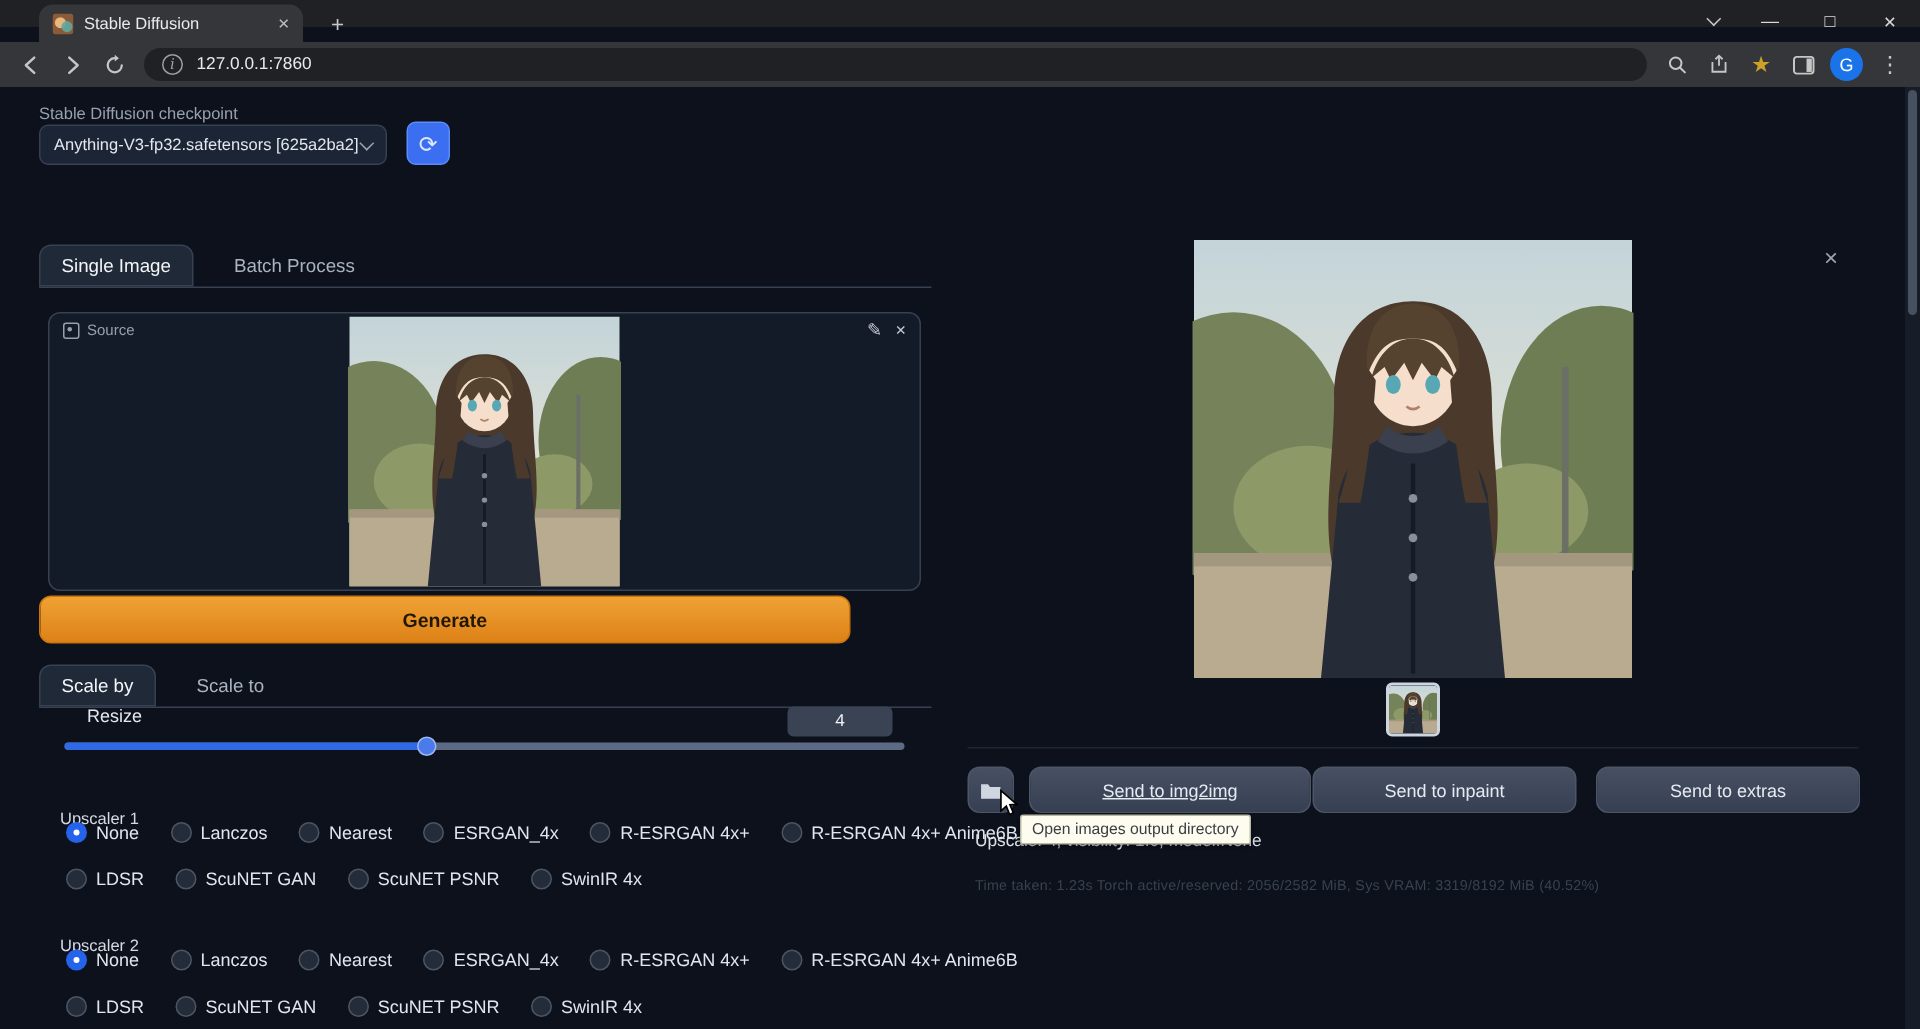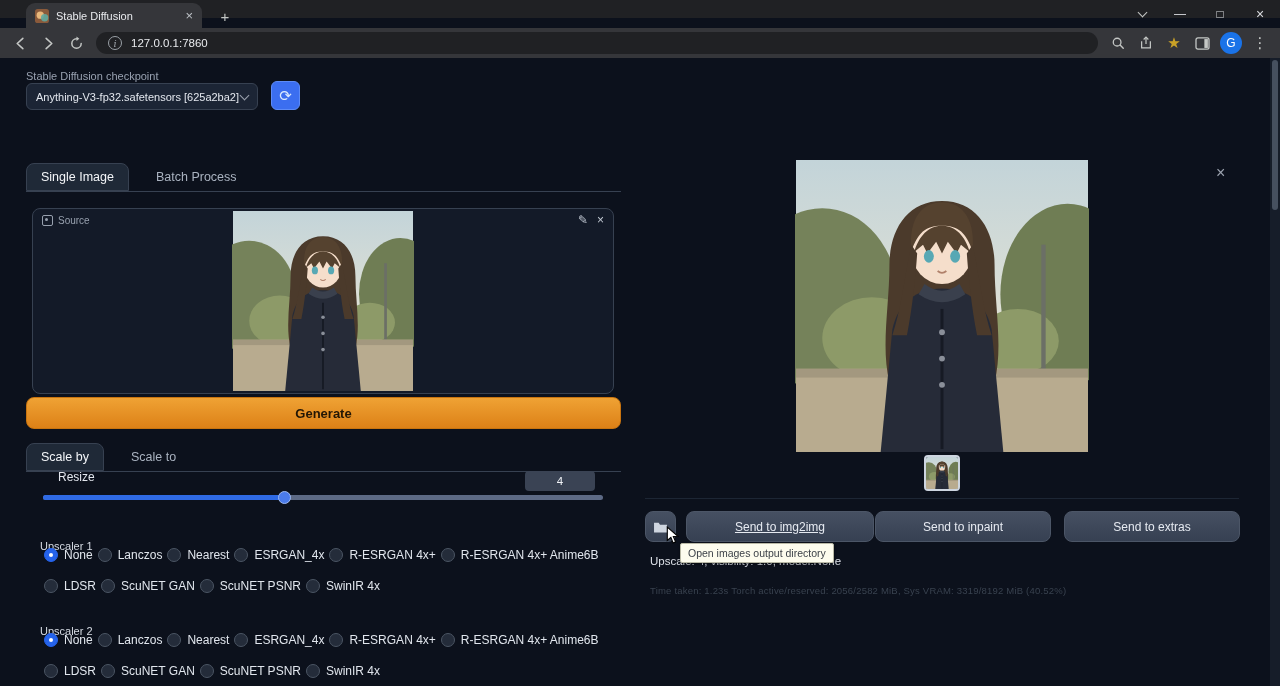--- a/index.html
+++ b/index.html
@@ -39,32 +39,32 @@
   .stab{padding:6px 14px;font-size:12.5px;color:#aab3c0;border:1px solid transparent;}
   .stab.active{background:#1f2937;border:1px solid #374151;border-radius:8px 8px 0 0;color:#f3f5f8;}
 
   .source-box{position:absolute;left:6px;top:36px;width:582px;height:186px;background:#131a28;border:1px solid #374151;border-radius:8px;box-sizing:border-box;margin-top:12px;}
   .source-head{position:absolute;left:9px;top:6px;display:flex;align-items:center;gap:5px;color:#97a0ae;font-size:10px;}
   .img-glyph{width:9px;height:9px;border:1px solid #97a0ae;border-radius:2px;position:relative;}
   .img-glyph::after{content:"";position:absolute;left:1.5px;top:1.5px;width:3px;height:3px;border-radius:50%;background:#97a0ae;}
   .source-tools{position:absolute;right:9px;top:4px;display:flex;gap:9px;color:#c3cad4;font-size:12px;}
   .source-img{position:absolute;left:199px;top:2px;width:182px;height:180px;}
 
-  .generate-btn{position:absolute;left:0;top:237px;width:595px;height:32px;border-radius:8px;background:linear-gradient(180deg,#efa234 0%,#dd8117 100%);display:flex;align-items:center;justify-content:center;color:#221605;font-size:13px;font-weight:700;border:1px solid #c9740f;box-sizing:border-box;}
+  .generate-btn{position:absolute;left:0;top:237px;width:541px;height:32px;border-radius:8px;background:linear-gradient(180deg,#efa234 0%,#dd8117 100%);display:flex;align-items:center;justify-content:center;color:#221605;font-size:13px;font-weight:700;border:1px solid #c9740f;box-sizing:border-box;}
 
   .scale-tabs{position:absolute;left:0;top:283px;width:595px;height:28px;border-bottom:1px solid #374151;display:flex;align-items:flex-end;gap:12px;}
   .resize-label{position:absolute;left:32px;top:310px;font-size:12px;color:#e3e7ee;}
   .resize-value{position:absolute;left:499px;top:311px;width:70px;height:20px;background:#3a4354;border-radius:4px;color:#f1f3f7;font-size:11.5px;display:flex;align-items:center;justify-content:center;}
   .slider{position:absolute;left:17px;top:330px;width:560px;height:14px;}
   .slider-track{position:absolute;left:0;top:5px;width:100%;height:5px;border-radius:3px;background:#5d6a85;}
   .slider-fill{position:absolute;left:0;top:5px;width:241px;height:5px;border-radius:3px;background:#2f6ae4;}
   .slider-thumb{position:absolute;left:235px;top:1px;width:13px;height:13px;border-radius:50%;background:#4b7bea;border:1.5px solid #9db9f2;box-sizing:border-box;}
 
   .ups-label{position:absolute;left:14px;font-size:11px;color:#d6dbe3;margin-top:12px;}
-  .radio-row{position:absolute;left:18px;display:flex;align-items:center;gap:5px;height:20px;}
+  .radio-row{position:absolute;left:18px;display:flex;align-items:center;gap:21px;height:20px;}
   .radio{display:flex;align-items:center;gap:6px;}
   .rdot{width:14px;height:14px;border-radius:50%;background:#242c3a;border:1px solid #4b5563;box-sizing:border-box;position:relative;flex:0 0 14px;}
   .rdot.on{background:#2563eb;border-color:#2563eb;}
   .rdot.on::after{content:"";position:absolute;left:4px;top:4px;width:4px;height:4px;border-radius:50%;background:#fff;}
   .rlabel{font-size:12px;color:#e1e6ed;white-space:nowrap;}
 
   
   .result-close{position:absolute;left:1216px;top:107px;color:#9ca3af;font-size:16px;line-height:1;}
   .result-img{position:absolute;left:795px;top:102px;width:294px;height:292px;}
   .thumb{position:absolute;left:924px;top:397px;width:36px;height:36px;border:2px solid #cdd5e0;border-radius:4px;box-sizing:border-box;overflow:hidden;background:#131a28;}

